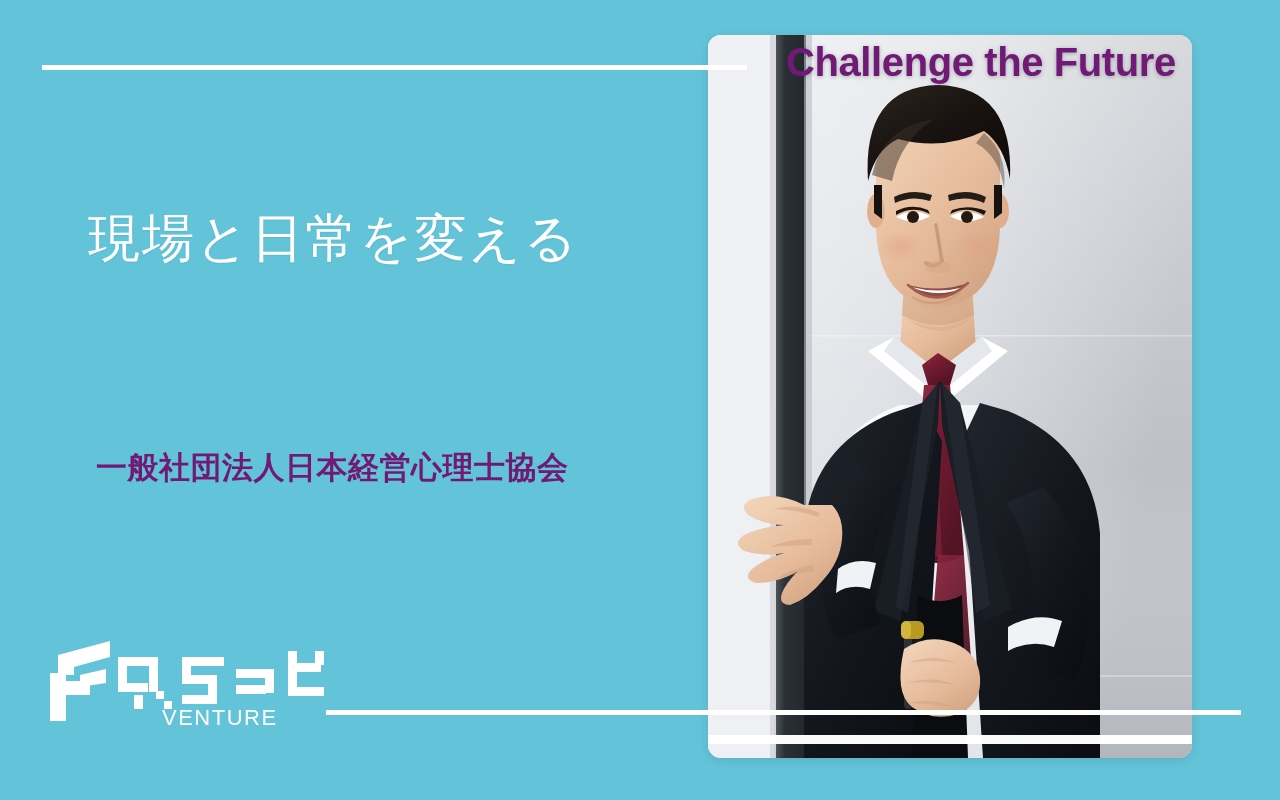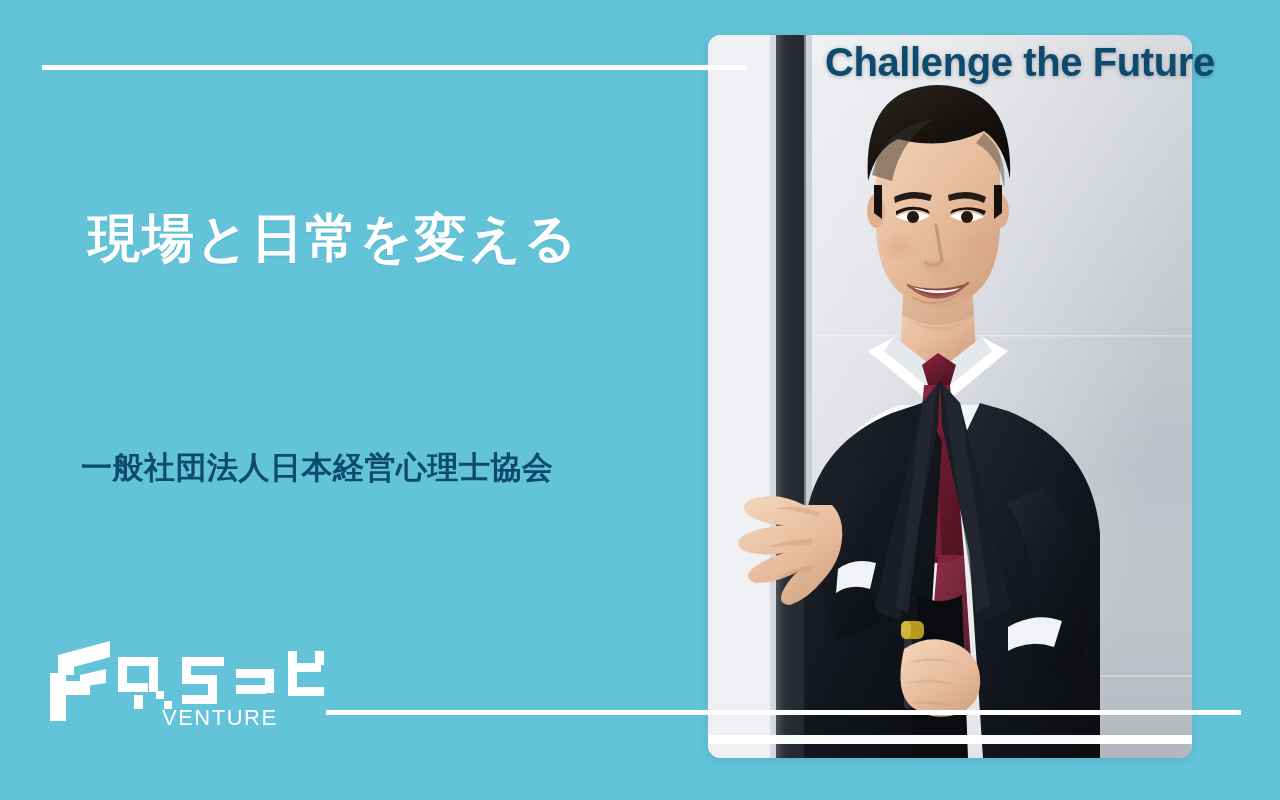--- a/index.html
+++ b/index.html
@@ -45,53 +45,52 @@
   }
   .photo-svg { display: block; width: 100%; height: 100%; }
 
   
   .photo-headline {
     position: absolute;
     left: 786px;
     top: 38px;
     width: 440px;
     z-index: 40;
-    color: #0c4a6e;
+    color: #701a75;
     font-size: 40px;
     font-weight: 700;
     letter-spacing: -0.4px;
     line-height: 1.2;
     white-space: nowrap;
     text-shadow: 0 1px 4px rgba(40,50,60,.35);
-    margin-left: 39px;
   }
 
   
   .title-block {
     position: absolute;
     left: 88px;
     top: 196px;
     z-index: 10;
     color: #ffffff;
   }
   .title-line {
     font-size: 52px;
-    font-weight: 700;
+    font-weight: 400;
     line-height: 1.62;
     letter-spacing: 2px;
     white-space: nowrap;
     text-shadow: 0 1px 2px rgba(0,0,0,.06);
   }
 
   .subtitle-block {
     position: absolute;
-    left: 81px;
+    left: 96px;
     top: 440px;
     z-index: 10;
-    color: #0c4a6e;
+    color: #701a75;
   }
   .subtitle-line {
     font-size: 31px;
     font-weight: 700;
     line-height: 1.78;
     letter-spacing: 0.5px;
     white-space: nowrap;
   }
 
   

